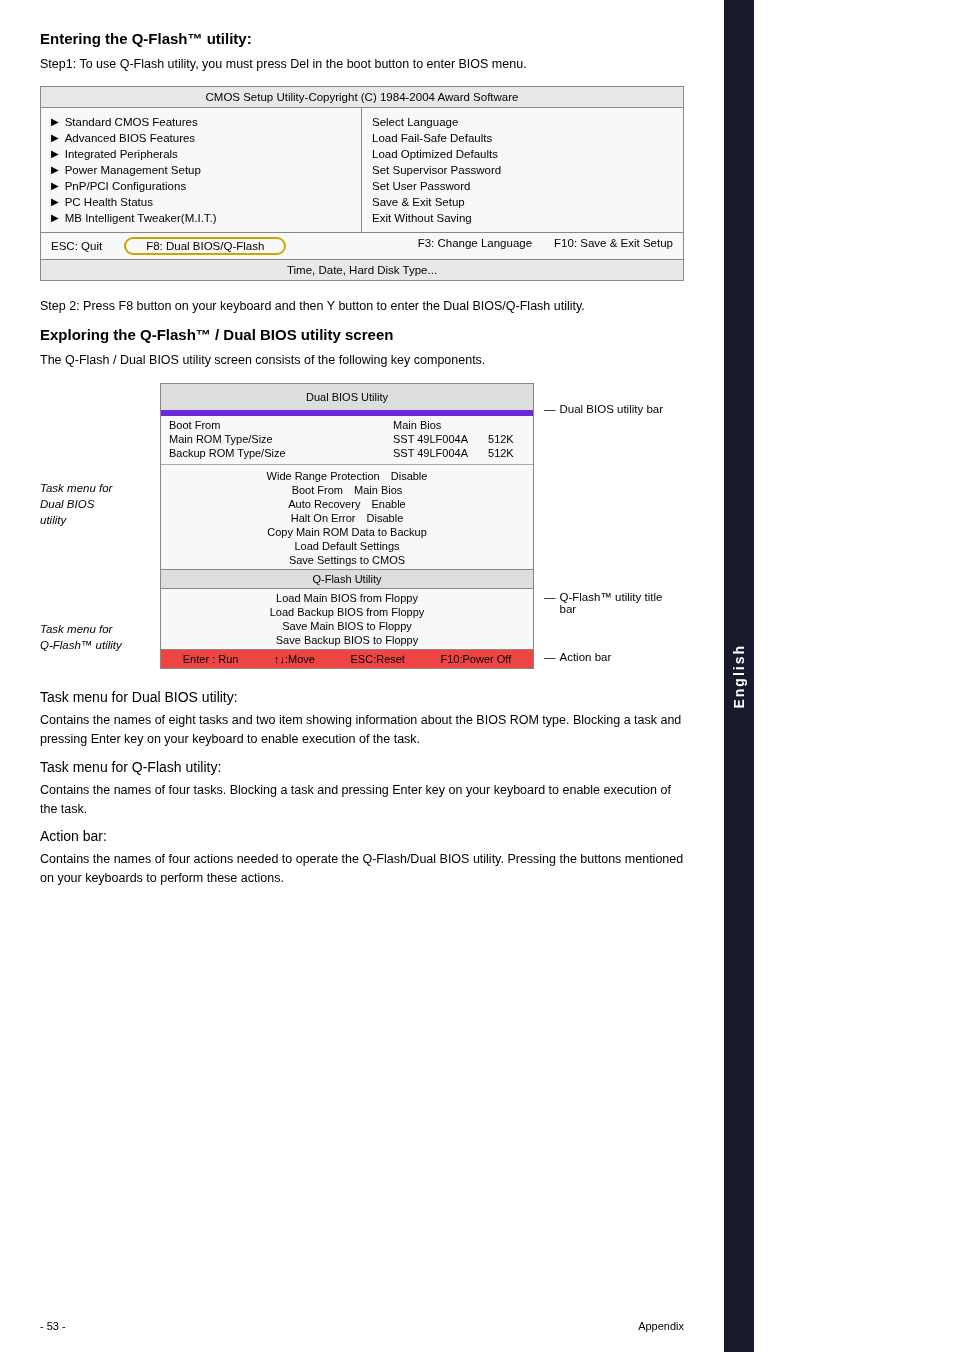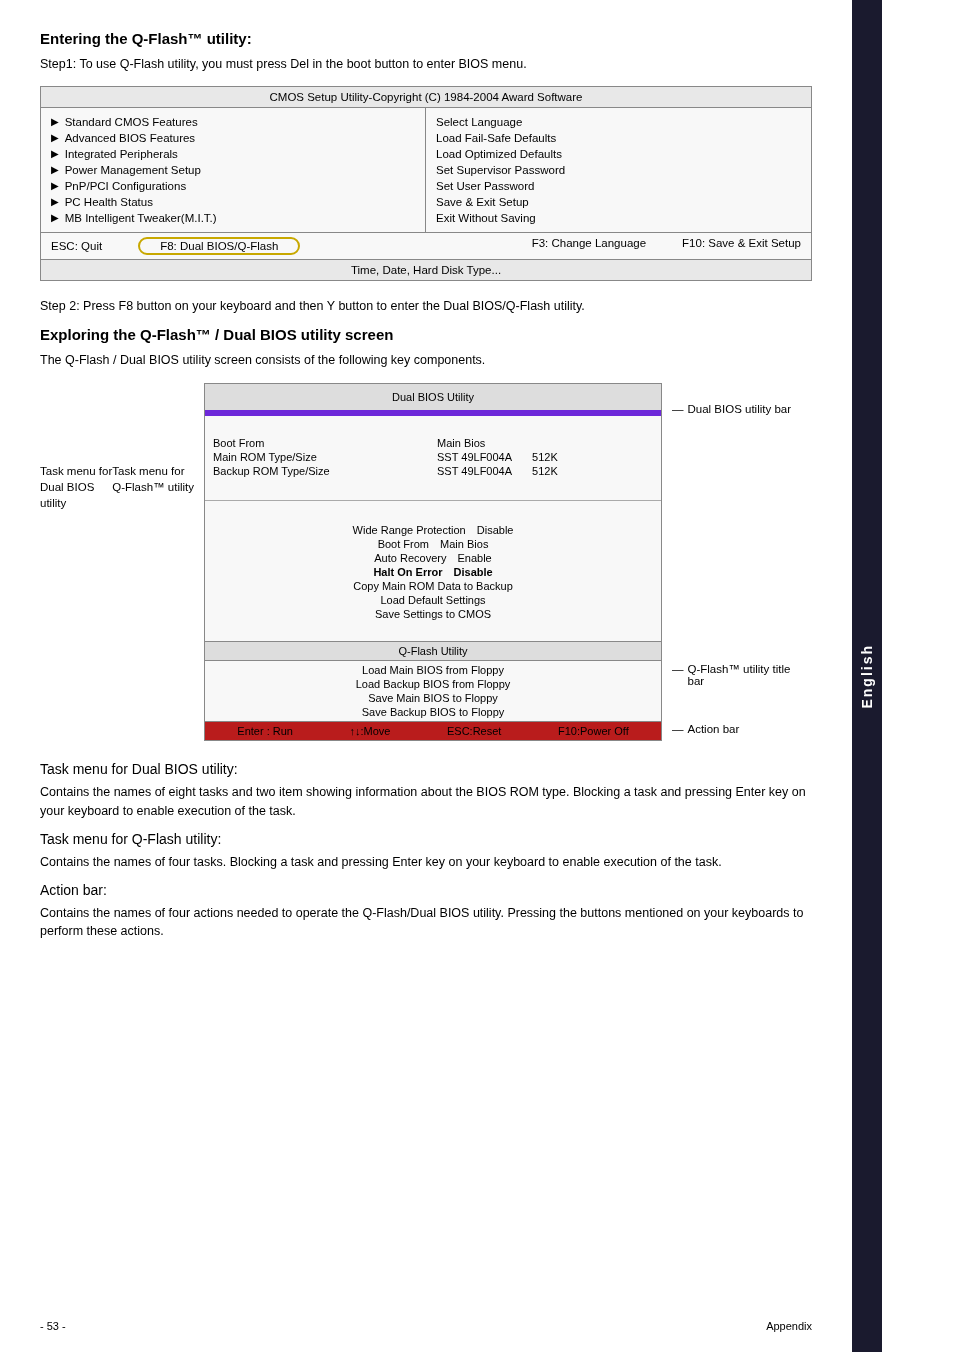--- a/index.html
+++ b/index.html
@@ -8,21 +8,21 @@
       font-size: 13px;
       background: #fff;
       color: #000;
       width: 954px;
       min-height: 1352px;
       position: relative;
     }
 
     .page-container {
       display: flex;
-      width: 882px;
+      width: 754px;
       min-height: 1352px;
     }
 
     .right-tab {
       width: 30px;
       background: #1a1a2e;
       display: flex;
       align-items: center;
       justify-content: center;
       flex-shrink: 0;
@@ -102,21 +102,21 @@
 
     .bios-arrow {
       margin-right: 6px;
       font-size: 10px;
     }
 
     .bios-bottom {
       border-top: 1px solid #888;
       padding: 4px 10px;
       display: flex;
-      gap: 36px;
+      gap: 22px;
       font-size: 11.5px;
       justify-content: space-between;
     }
 
     .highlight-oval {
       display: inline-block;
       border: 2px solid #c8a800;
       border-radius: 10px;
       padding: 1px 20px;
       background: transparent;
@@ -133,25 +133,26 @@
 
     
     .diagram-container {
       display: flex;
       margin: 14px 0 20px 0;
       gap: 10px;
     }
 
     .diagram-labels-left {
       display: flex;
-      flex-direction: row;
+      flex-direction: column;
       justify-content: space-around;
       font-size: 11.5px;
       min-width: 110px;
       padding-top: 20px;
+      font-style: italic;
     }
 
     .label-group {
       display: flex;
       flex-direction: column;
       align-items: flex-start;
       line-height: 1.4;
     }
 
     .diagram-box-container {
@@ -184,21 +185,21 @@
 
     .dual-bios-title {
       text-align: center;
       background: #ddd;
       border-bottom: 6px solid #6d28d9;
       padding: 7px;
       font-size: 11px;
     }
 
     .dual-bios-section {
-      padding: 20px 8px;
+      padding: 2px 8px;
     }
 
     .dual-bios-row {
       display: flex;
       padding: 1px 0;
       font-size: 11px;
     }
 
     .dual-bios-row .label {
       min-width: 180px;
@@ -234,21 +235,21 @@
     }
 
     .qflash-row {
       text-align: center;
       padding: 1px 0;
       font-size: 11px;
     }
 
     .action-bar {
       border-top: 1px solid #888;
-      background: #b91c1c;
+      background: #ef4444;
       display: flex;
       justify-content: space-around;
       padding: 3px 4px;
       font-size: 11px;
     }
 
     .page-bottom {
       position: absolute;
       bottom: 20px;
       left: 0;
@@ -406,21 +407,21 @@
               <span style="margin-left:8px;">Disable</span>
             </div>
             <div style="text-align:center; font-size:11px; padding:1px 0;">
               <span>Boot From</span>
               <span style="margin-left:8px;">Main Bios</span>
             </div>
             <div style="text-align:center; font-size:11px; padding:1px 0;">
               <span>Auto Recovery</span>
               <span style="margin-left:8px;">Enable</span>
             </div>
-            <div style="text-align:center; font-size:11px; padding:1px 0;font-weight:bold;">
+            <div style="text-align:center; font-size:11px; padding:1px 0;">
               <span>Halt On Error</span>
               <span style="margin-left:8px;">Disable</span>
             </div>
             <div style="text-align:center; font-size:11px; padding:1px 0;">
               <span>Copy Main ROM Data to Backup</span>
             </div>
             <div style="text-align:center; font-size:11px; padding:1px 0;">
               <span>Load Default Settings</span>
             </div>
             <div style="text-align:center; font-size:11px; padding:1px 0;">

